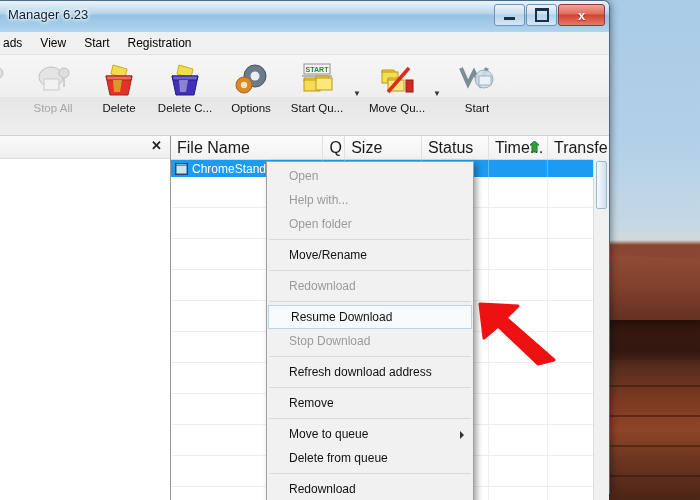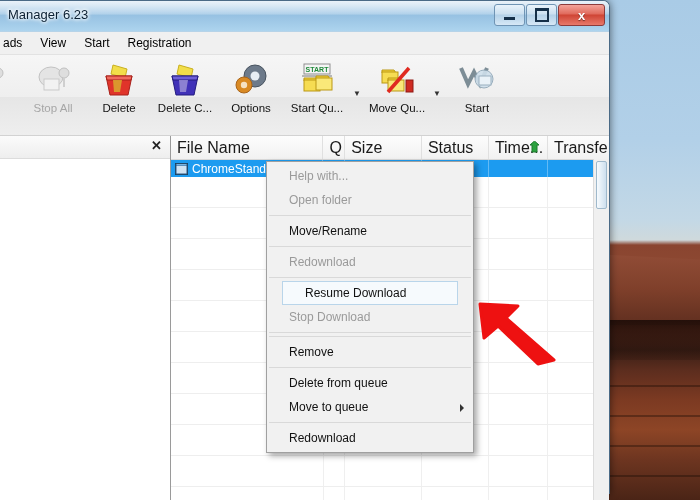--- a/index.html
+++ b/index.html
@@ -161,21 +161,21 @@
     box-shadow:3px 3px 6px rgba(0,0,0,.35);
     padding:2px 0;font-size:12px;z-index:40;
   }
   #ctxmenu .item{
     height:24px;display:flex;align-items:center;
     padding-left:22px;color:#111;position:relative;white-space:nowrap;
   }
   #ctxmenu .item.dis{color:#9a9a9a;}
   #ctxmenu .item.hi{
     background:#f6fafd;border:1px solid #b9d5ea;
-    margin:0 15px;height:22px;
+    margin:0 1px;height:22px;
   }
   #ctxmenu .sep{height:1px;background:#d9d9d9;margin:3px 2px;}
   #ctxmenu .arrow{
     position:absolute;right:9px;top:9px;
     width:0;height:0;border-left:4px solid #333;
     border-top:4px solid transparent;border-bottom:4px solid transparent;
   }
 
   
   #redarrow{position:absolute;left:478px;top:300px;z-index:60;}
@@ -460,20 +460,23 @@
         </div>
 
       <div id="vscroll">
         <div class="thumb"></div>
       </div>
     </div>
   </div>
 
   <div id="ctxmenu">
       <div class="item dis">
+        <span>Open</span>
+      </div>
+      <div class="item dis">
         <span>Help with...</span>
       </div>
       <div class="item dis">
         <span>Open folder</span>
       </div>
       <div class="sep"></div>
       <div class="item">
         <span>Move/Rename</span>
       </div>
       <div class="sep"></div>
@@ -481,32 +484,35 @@
         <span>Redownload</span>
       </div>
       <div class="sep"></div>
       <div class="item hi">
         <span>Resume Download</span>
       </div>
       <div class="item dis">
         <span>Stop Download</span>
       </div>
       <div class="sep"></div>
+      <div class="item">
+        <span>Refresh download address</span>
+      </div>
       <div class="sep"></div>
       <div class="item">
         <span>Remove</span>
       </div>
       <div class="sep"></div>
-      <div class="item">
-        <span>Delete from queue</span>
-      </div>
       <div class="item">
         <span>Move to queue</span>
         <span class="arrow"></span>
       </div>
+      <div class="item">
+        <span>Delete from queue</span>
+      </div>
       <div class="sep"></div>
       <div class="item">
         <span>Redownload</span>
       </div>
     </div>
 
 </div>
 
 <svg id="redarrow" width="88" height="66" viewBox="0 0 88 66">
   <polygon points="2,4 40,6 28,18 76,60 60,64 20,26 6,38" fill="#ee1111" stroke="#ee1111" stroke-width="3" stroke-linejoin="round"></polygon>

